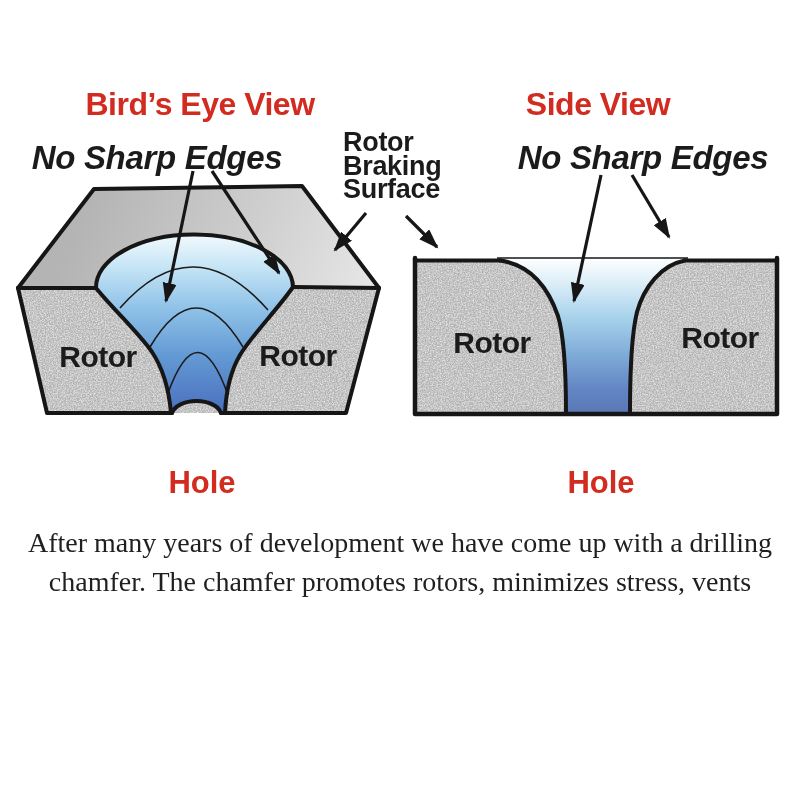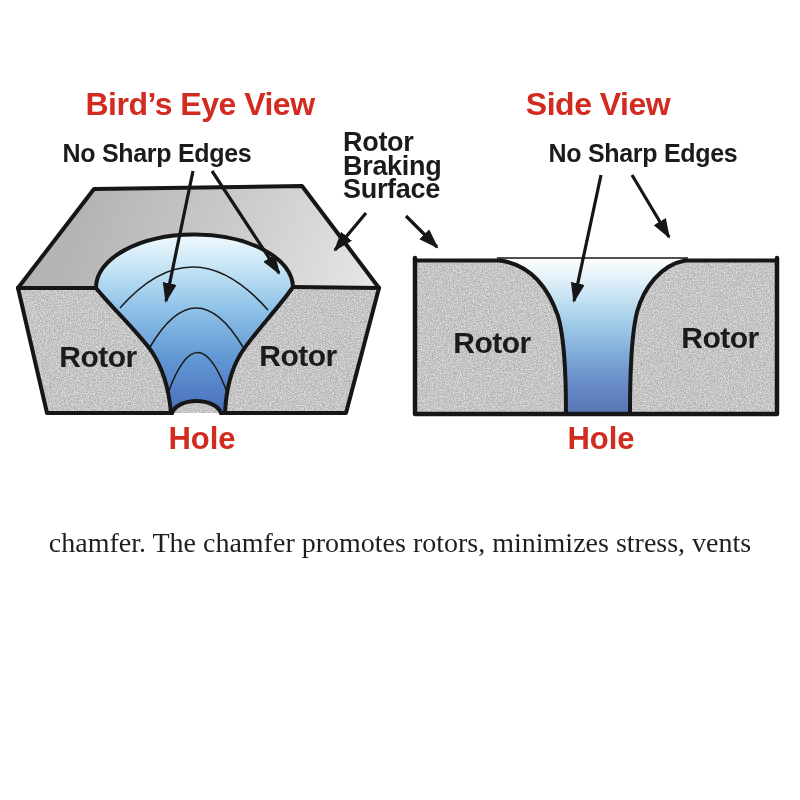--- a/index.html
+++ b/index.html
@@ -2,24 +2,24 @@
 <html><head>
 <meta charset="utf-8">
 <style>
   html,body{margin:0;padding:0;background:#ffffff;}
   #stage{position:relative;width:800px;height:800px;background:#ffffff;overflow:hidden;
          font-family:"Liberation Sans",sans-serif;}
   #diagram-svg{position:absolute;left:0;top:0;}
   .lbl{position:absolute;font-weight:bold;color:#1b1b1b;white-space:nowrap;}
   .lbl.red{color:#d22b20;}
   .title{font-size:32px;letter-spacing:-0.5px;transform:translateX(-50%);}
-  .nse{font-size:25px;letter-spacing:-0.3px;transform:translateX(-50%);}
+  .nse{font-size:33px;letter-spacing:-0.3px;transform:translateX(-50%);font-style:italic;}
   .braking{font-size:27px;line-height:23.5px;letter-spacing:-0.3px;text-align:left;}
   .rotor{font-size:30px;letter-spacing:-0.5px;transform:translateX(-50%);}
-  .hole{font-size:31px;transform:translateX(-50%);}
+  .hole{font-size:31px;transform:translateX(-50%);margin-top:44px;}
   #body-text{position:absolute;left:0;top:524px;width:800px;text-align:center;
              font-family:"Liberation Serif",serif;color:#1f1f1f;font-size:28px;
              line-height:38.5px;}
   #body-text .pline{white-space:nowrap;}
 </style>
 </head>
 <body>
 
 <div id="stage">
 
@@ -122,16 +122,17 @@
 
   <div class="lbl rotor" style="left:98px;top:340px;">Rotor</div>
   <div class="lbl rotor" style="left:298px;top:339px;">Rotor</div>
   <div class="lbl rotor" style="left:492px;top:326px;">Rotor</div>
   <div class="lbl rotor" style="left:720px;top:321px;">Rotor</div>
 
   <div class="lbl red hole" style="left:202px;top:421px;">Hole</div>
   <div class="lbl red hole" style="left:601px;top:421px;">Hole</div>
 
   <div id="body-text">
+    <div class="pline">After many years of development we have come up with a drilling</div>
     <div class="pline">chamfer. The chamfer promotes rotors, minimizes stress, vents</div>
   </div>
 
 </div>
 
 </body></html>

